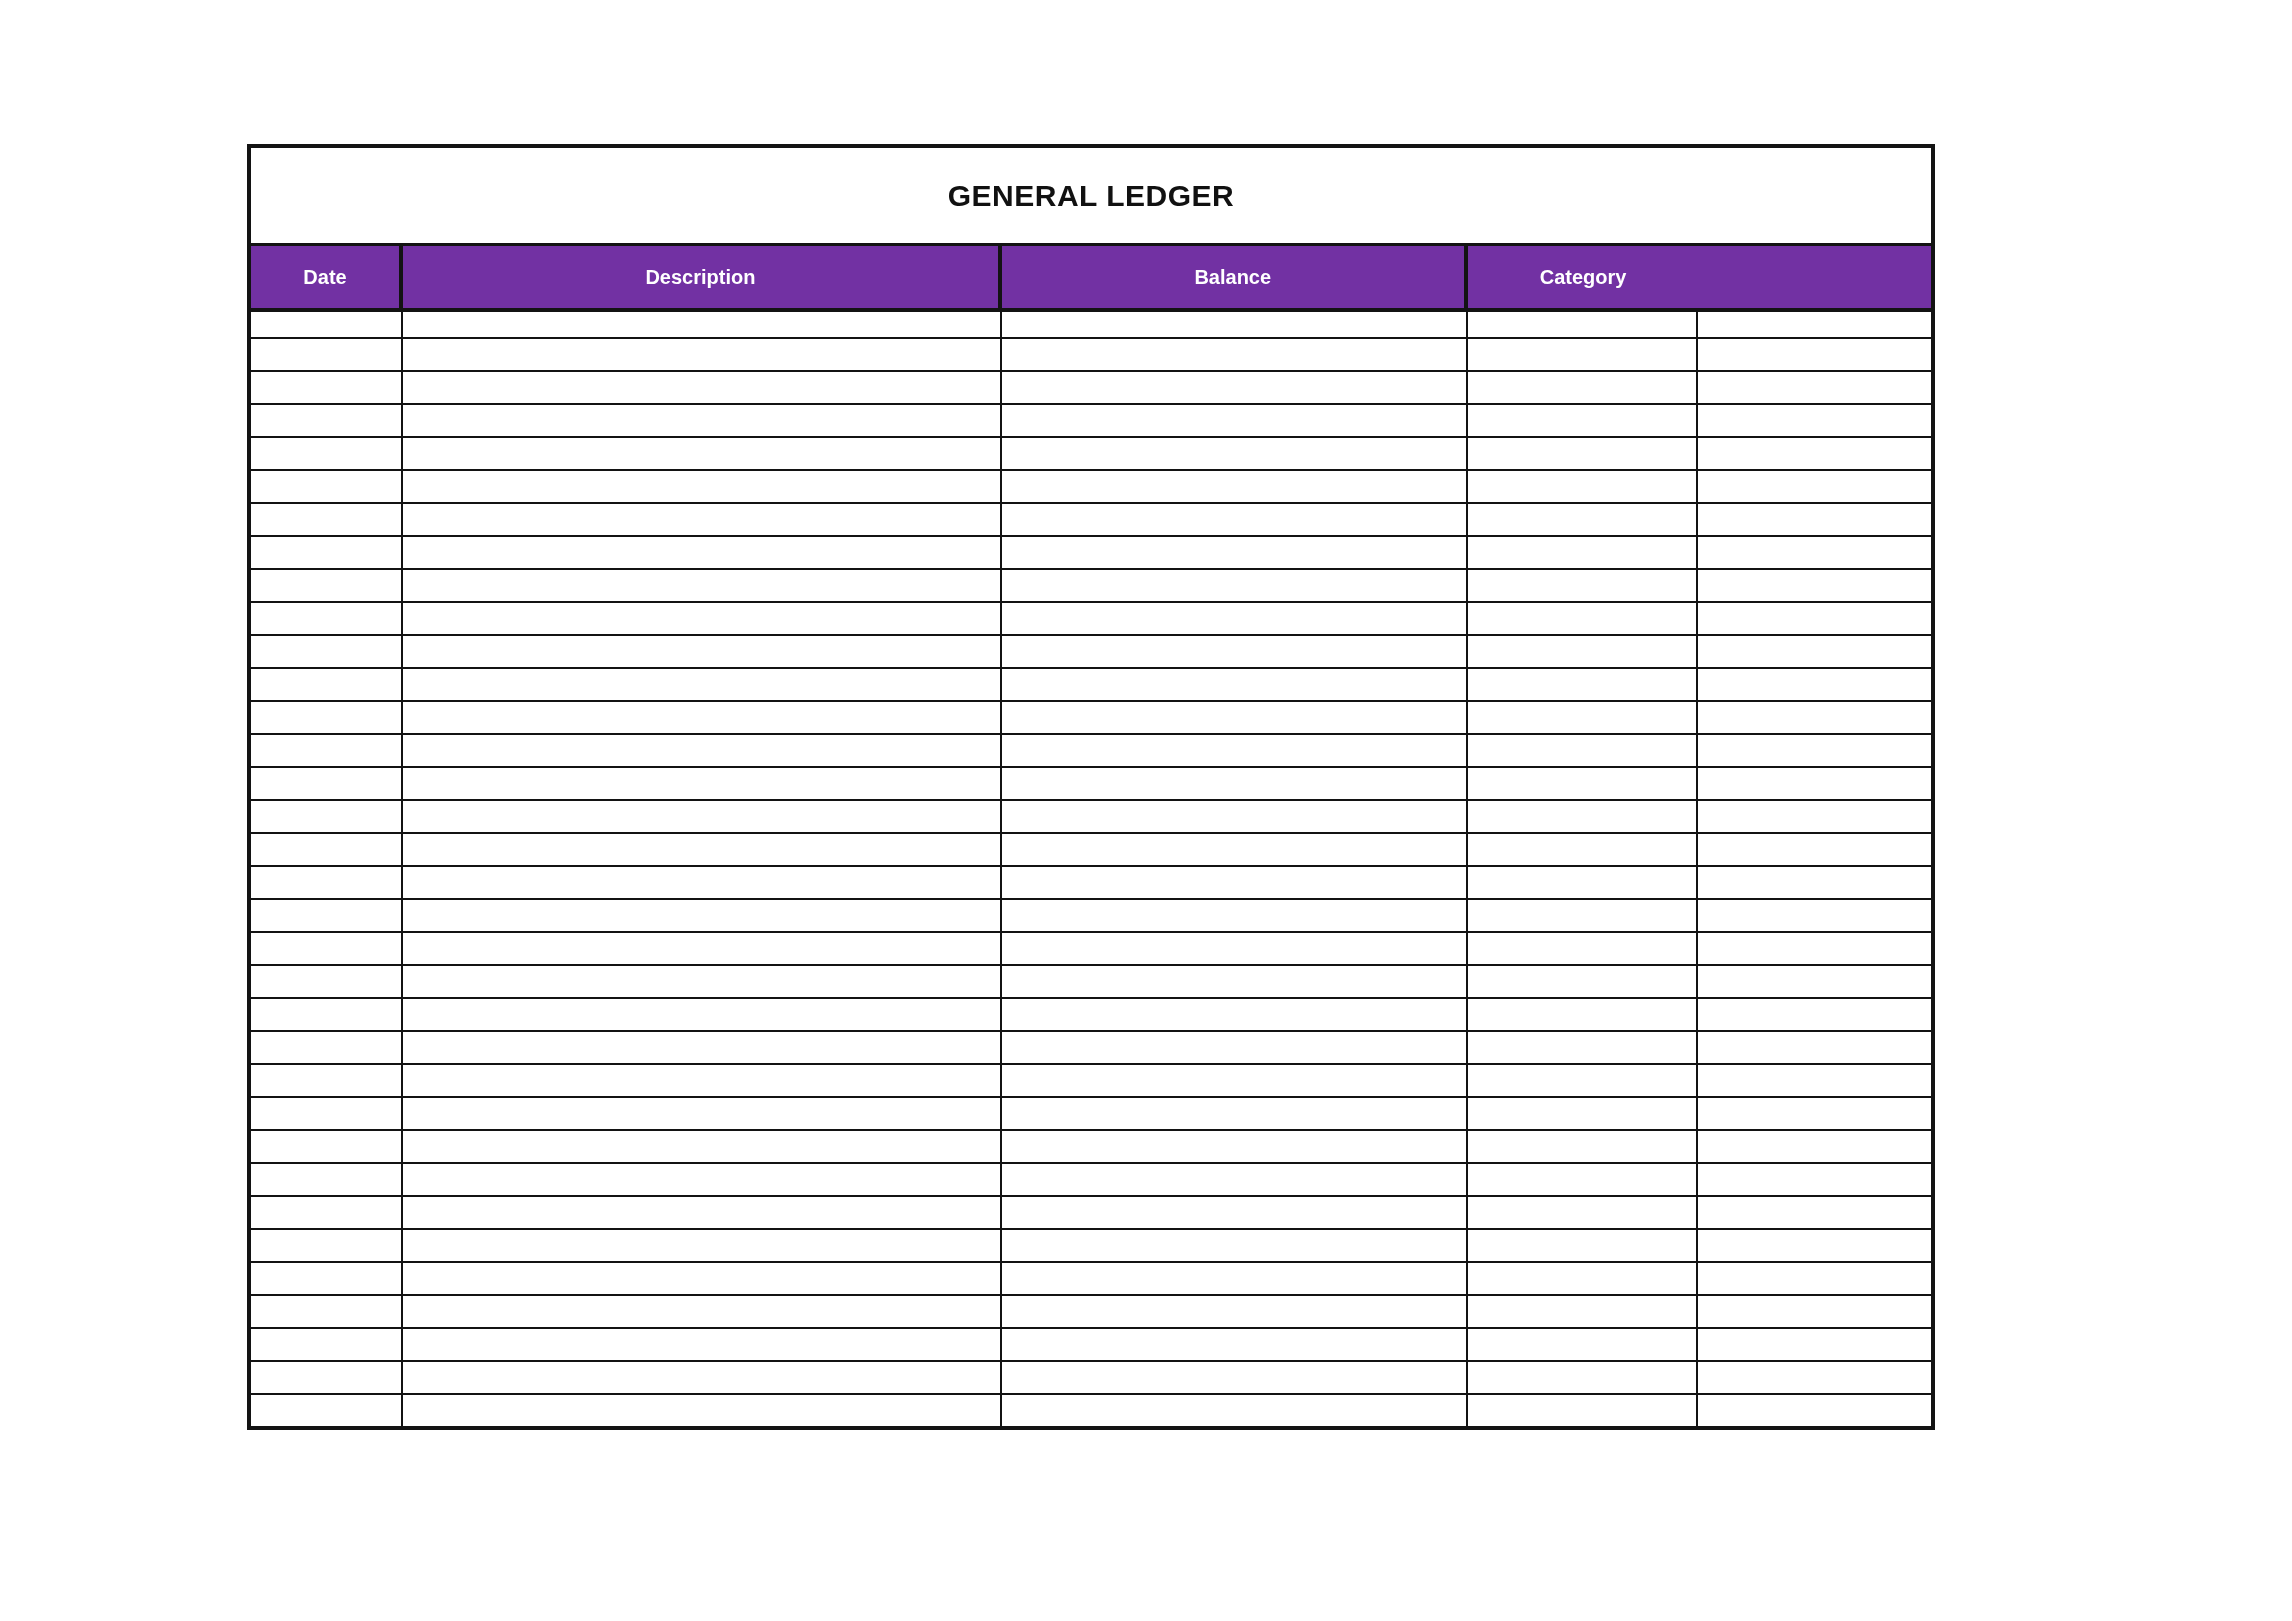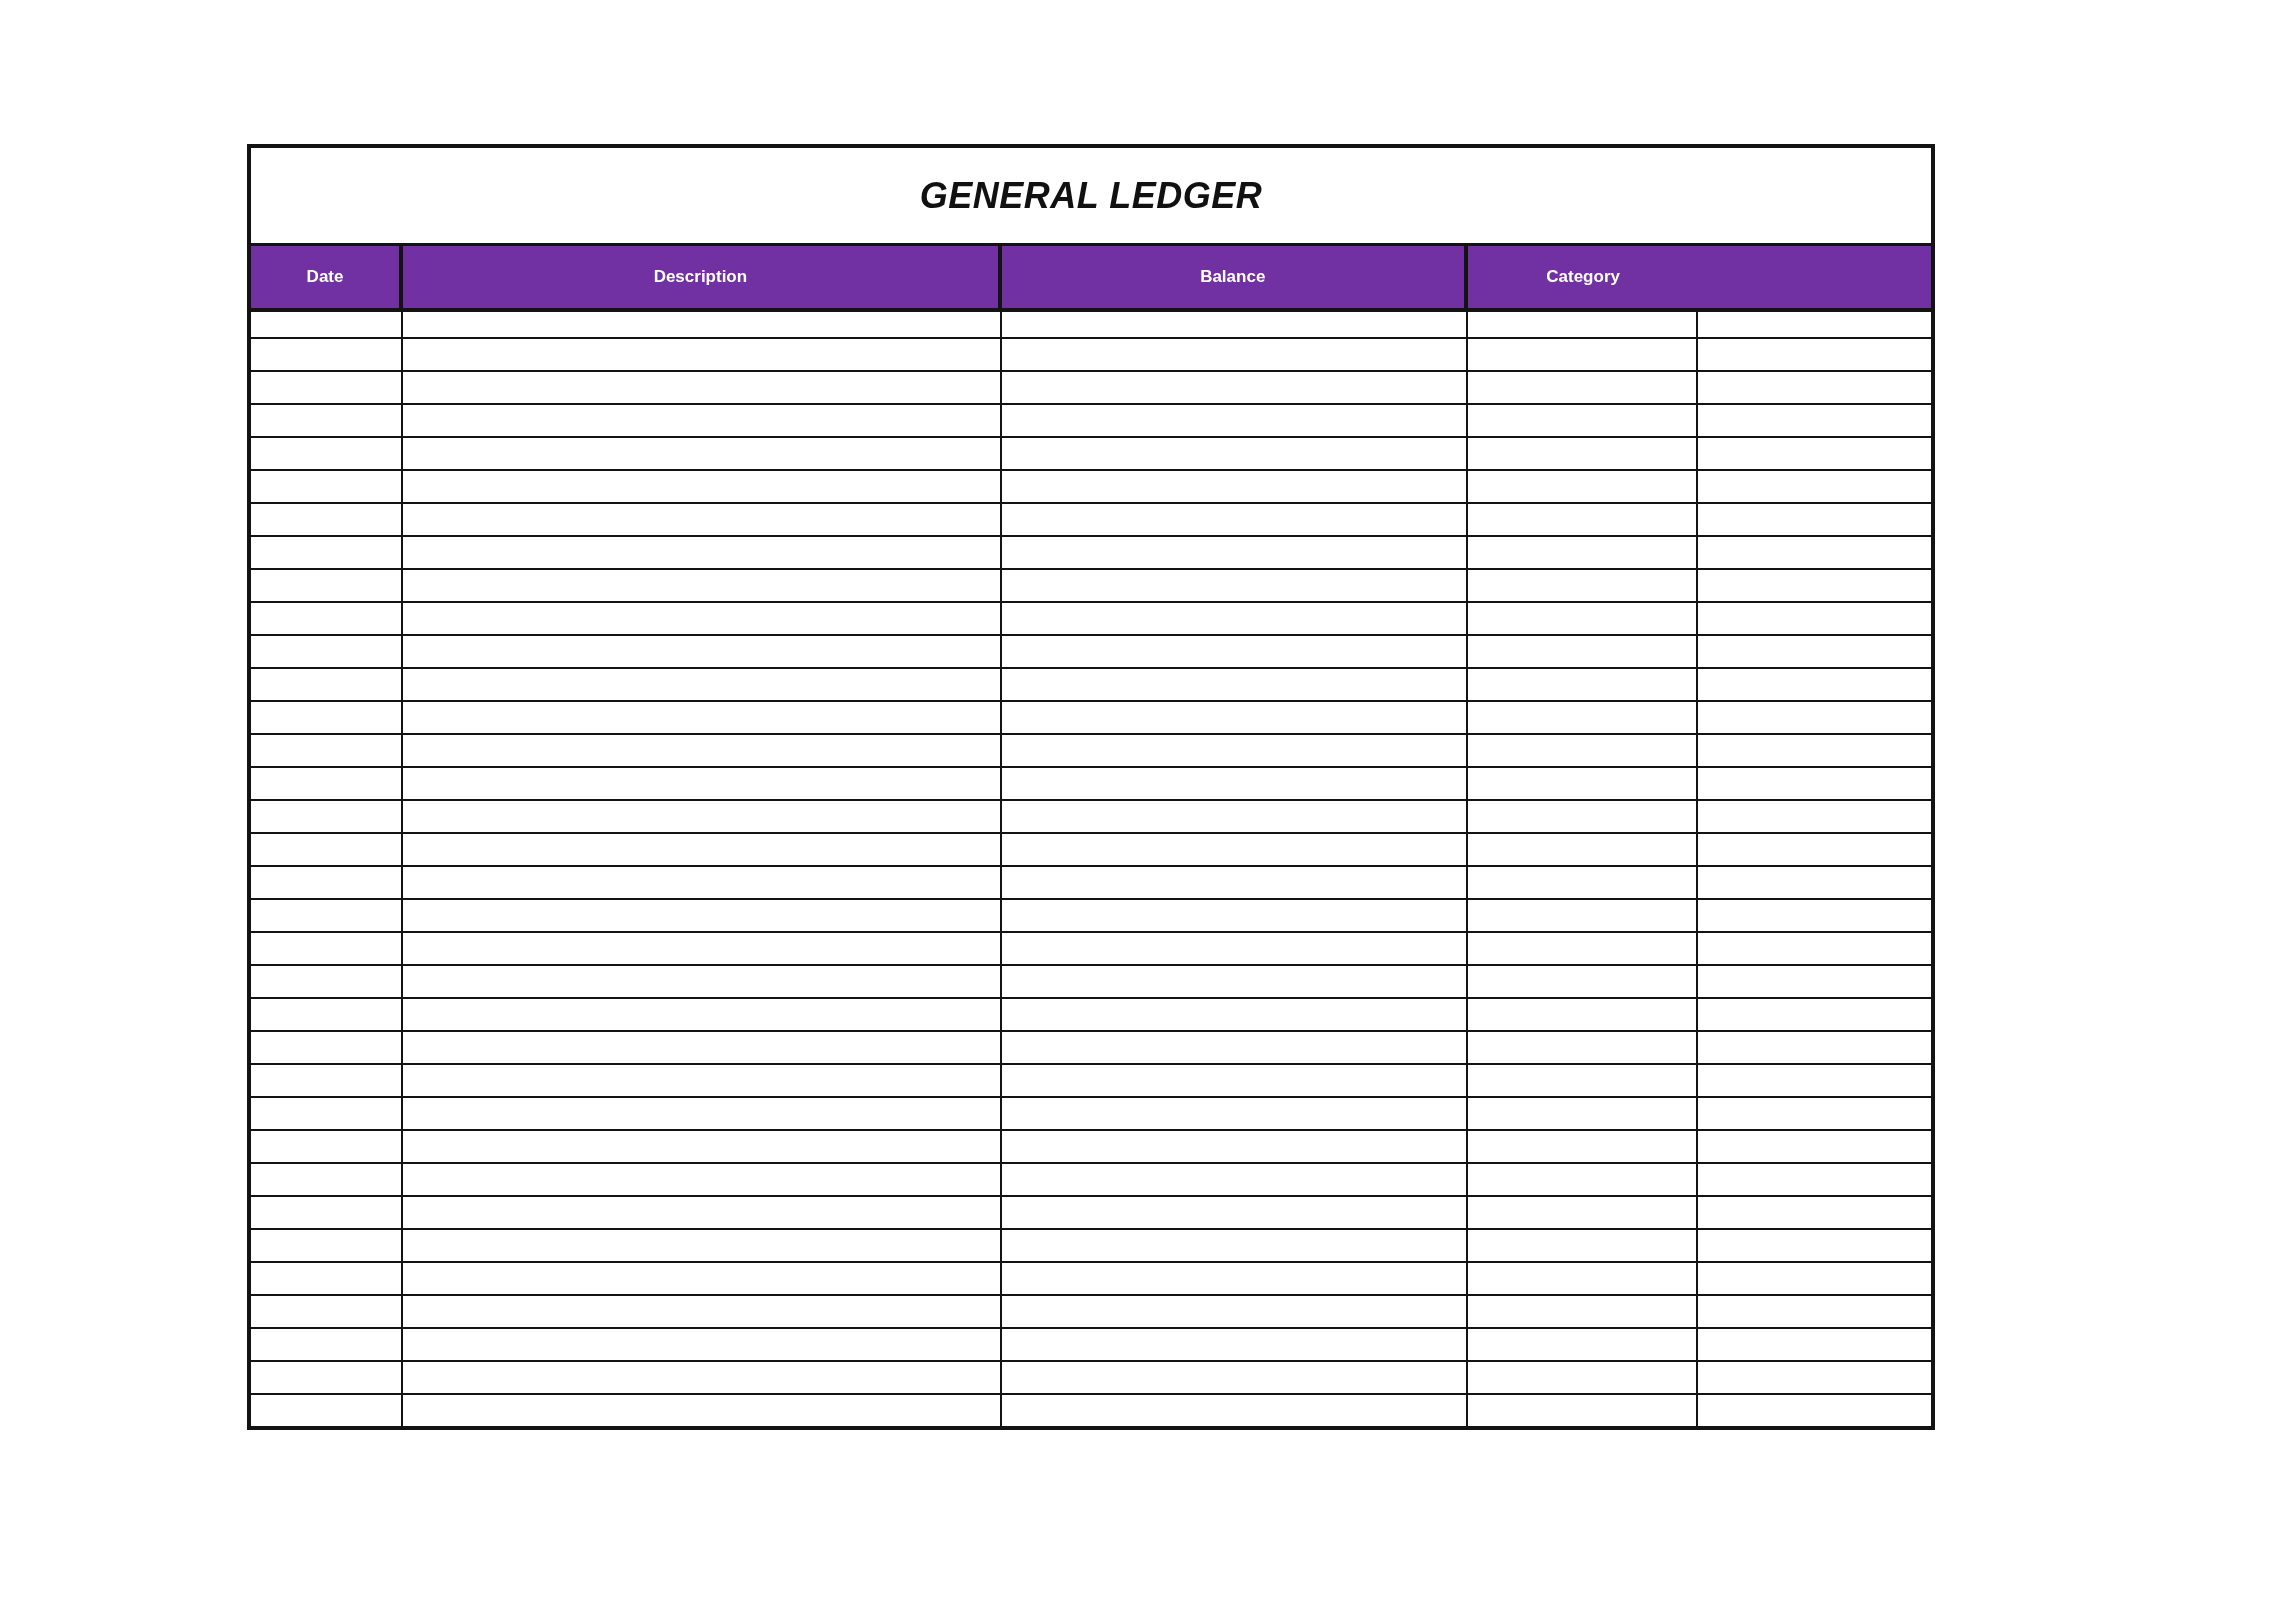--- a/index.html
+++ b/index.html
@@ -31,41 +31,40 @@
     height: 98px;
     flex: none;
     box-sizing: border-box;
     border-bottom: 3.9px solid var(--border, #131313);
     display: flex;
     align-items: center;
     justify-content: center;
     background: #ffffff;
   }
   .title-row .title-text {
-    font-size: 36px;
+    font-size: 30px;
     font-weight: bold;
     color: var(--title-text, #111111);
     letter-spacing: 0.5px;
-    font-style: italic;
   }
   .header-row {
     height: 66px;
     flex: none;
     box-sizing: border-box;
     border-bottom: 4.9px solid var(--border, #131313);
     display: grid;
     grid-template-columns: 155fr 610fr 475fr 235fr 237fr;
     background: var(--header-bg, #7231A3);
   }
   .header-cell {
     box-sizing: border-box;
     display: flex;
     align-items: center;
     justify-content: center;
-    font-size: 17px;
+    font-size: 20px;
     font-weight: bold;
     color: var(--header-text, #ffffff);
     border-right: 4.9px solid var(--border, #131313);
     background: var(--header-bg, #7231A3);
     white-space: nowrap;
   }
   .header-cell:last-child {
     border-right: none;
   }
   .body {

